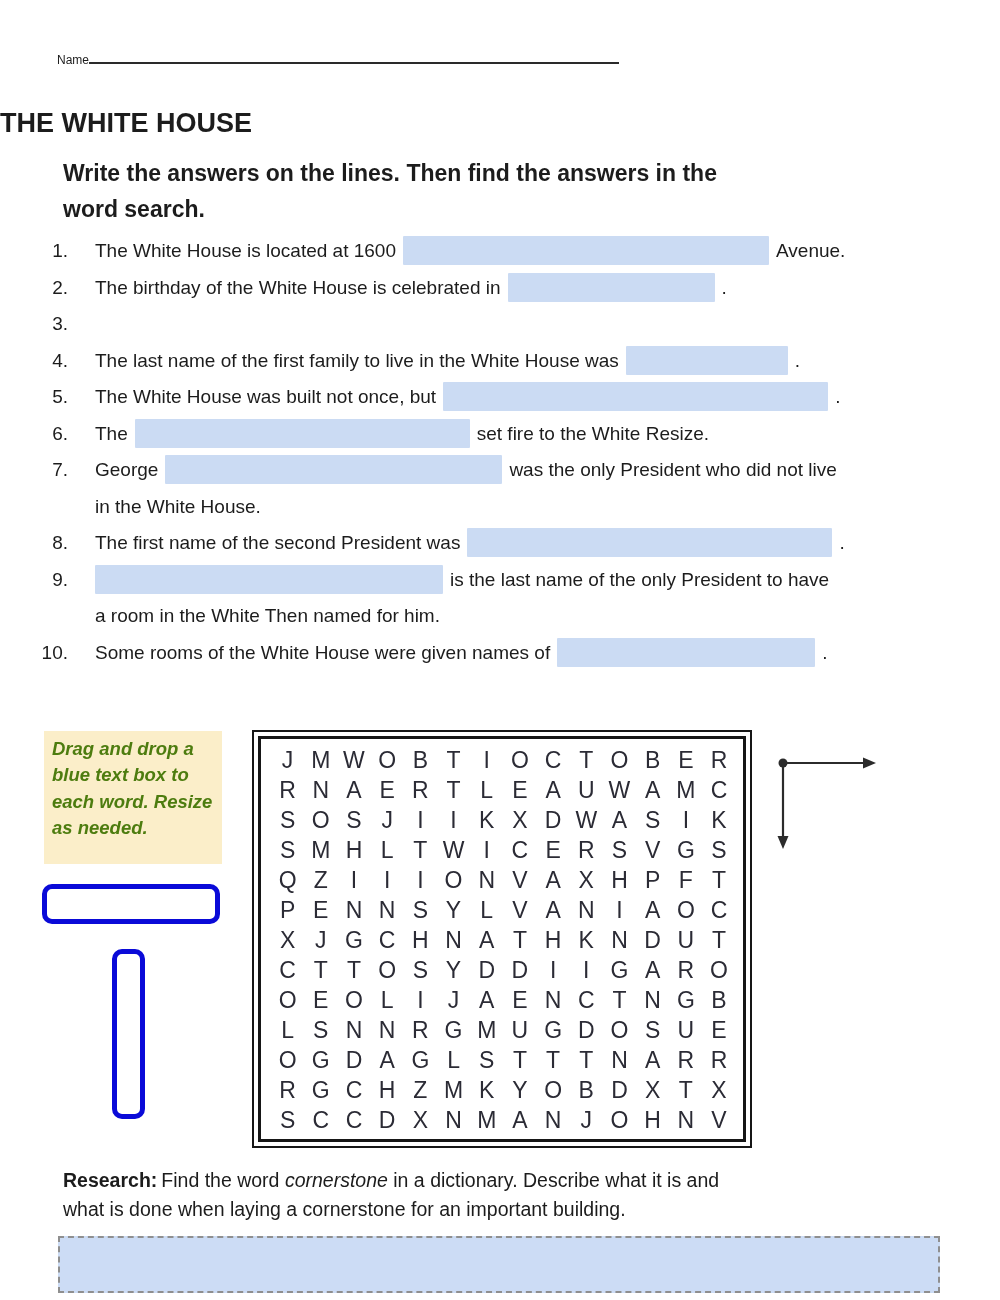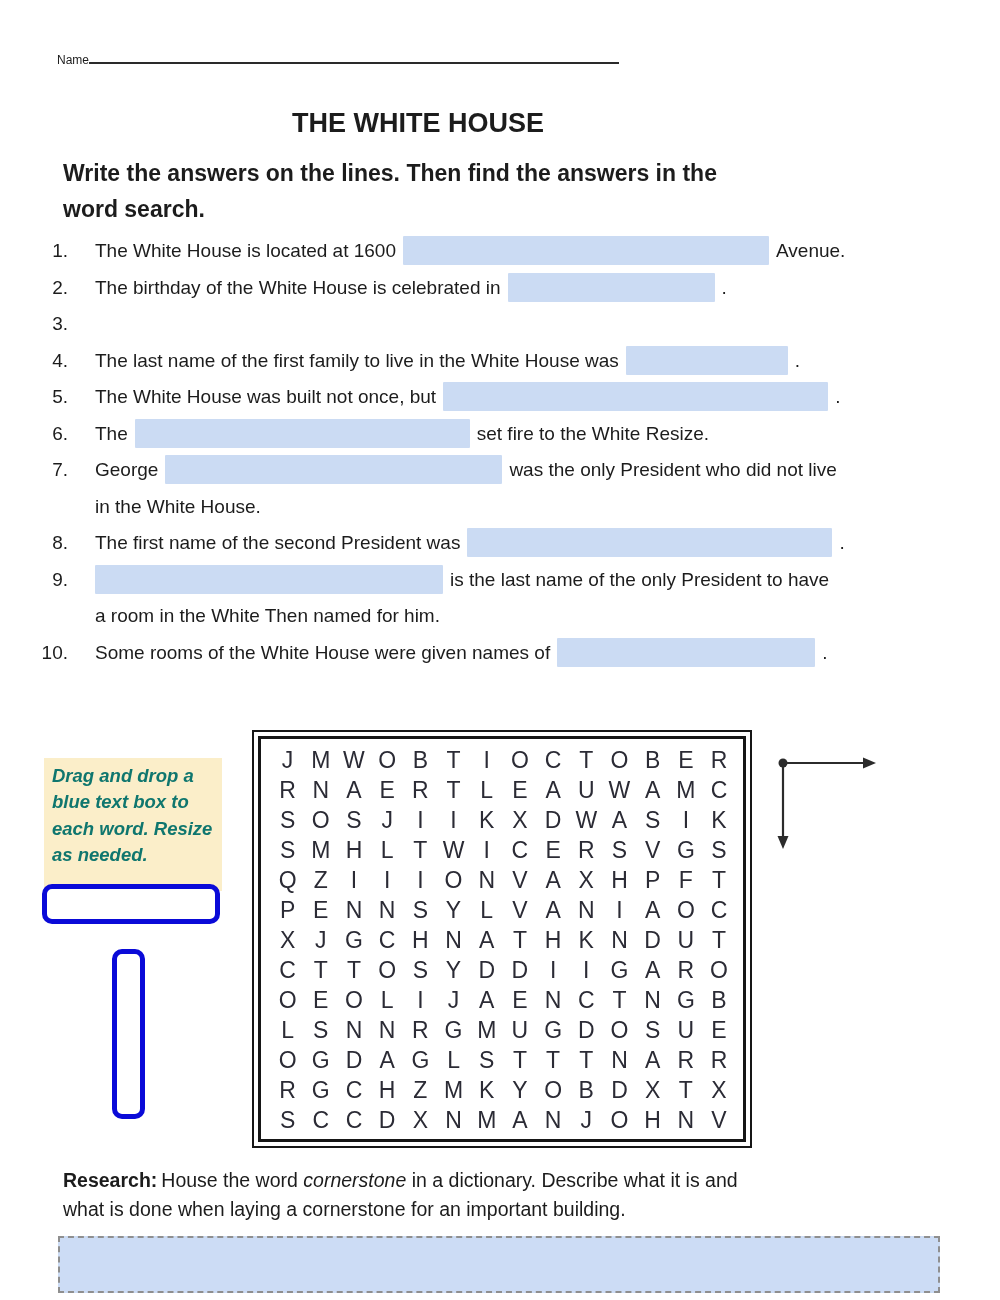--- a/index.html
+++ b/index.html
@@ -10,38 +10,38 @@
     --ink:#1c1c1c;
   }
   *{box-sizing:border-box;}
   html,body{margin:0;padding:0;}
   body{
     width:1000px;height:1300px;position:relative;background:#ffffff;
     font-family:"Liberation Sans", sans-serif;color:var(--ink);overflow:hidden;
   }
   .name-row{position:absolute;top:46px;left:57px;font-size:12px;}
   .name-line{display:inline-block;width:530px;border-bottom:2px solid #2a2a2a;height:18px;}
-  .title{position:absolute;top:108px;left:0;width:836px;text-align:center;
+  .title{position:absolute;top:108px;left:0;width:836px;text-align:left;
     font-size:27px;font-weight:bold;letter-spacing:0px;margin:0;}
   .instructions{position:absolute;top:156px;left:63px;font-size:23px;font-weight:bold;line-height:1.55;}
   .instructions .block{display:block;}
 
   
   .questions{position:absolute;top:233px;left:0;width:945px;font-size:19px;}
   .q-row{display:flex;line-height:36.5px;}
   .q-num{width:95px;text-align:right;padding-right:27px;flex:none;}
   .q-body{flex:1;}
   .blank{display:inline-block;height:29px;background:var(--blank-fill);
     vertical-align:-8px;margin:0 7px;border-radius:1px;}
   .q-line > .blank:first-child{margin-left:0;}
 
   
-  .note-box{position:absolute;left:44px;top:758px;width:178px;height:133px;
+  .note-box{position:absolute;left:44px;top:731px;width:178px;height:133px;
     background:var(--note-bg);padding:5px 8px;font-size:18.5px;font-weight:bold;
-    font-style:italic;line-height:1.42;color:#0f766e;}
+    font-style:italic;line-height:1.42;color:#4d7c0f;}
   .drag-box-h{position:absolute;left:42px;top:884px;width:178px;height:40px;
     border:5px solid var(--drag-border);border-radius:10px;background:#fff;}
   .drag-box-v{position:absolute;left:112px;top:949px;width:33px;height:170px;
     border:5px solid var(--drag-border);border-radius:10px;background:#fff;}
 
   
   .ws-outer{position:absolute;left:252px;top:730px;width:500px;height:418px;
     border:2px solid #161616;padding:4px;background:#fff;}
   .ws-inner{width:100%;height:100%;border:3px solid #161616;padding:6px 0 0 10px;}
   .ws-row{display:flex;height:30px;align-items:center;}
@@ -356,17 +356,17 @@
 
 <svg class="arrows" width="125" height="120" viewBox="0 0 125 120">
   <circle cx="14" cy="19" r="4.5" fill="#2b2b2b"></circle>
   <line x1="14" y1="19" x2="94" y2="19" stroke="#2b2b2b" stroke-width="2.2"></line>
   <polygon points="94,13.5 107,19 94,24.5" fill="#2b2b2b"></polygon>
   <line x1="14" y1="19" x2="14" y2="92" stroke="#2b2b2b" stroke-width="2.2"></line>
   <polygon points="8.5,92 19.5,92 14,105" fill="#2b2b2b"></polygon>
 </svg>
 
 <div class="research">
-  <div><b>Research:</b><span>House the word </span><i>cornerstone</i><span> in a dictionary.  Describe what it is and</span></div>
+  <div><b>Research:</b><span>Find the word </span><i>cornerstone</i><span> in a dictionary.  Describe what it is and</span></div>
   <div>what is done when laying a cornerstone for an important building.</div>
 </div>
 
 <div class="answer-area"></div>
 
 </body></html>

